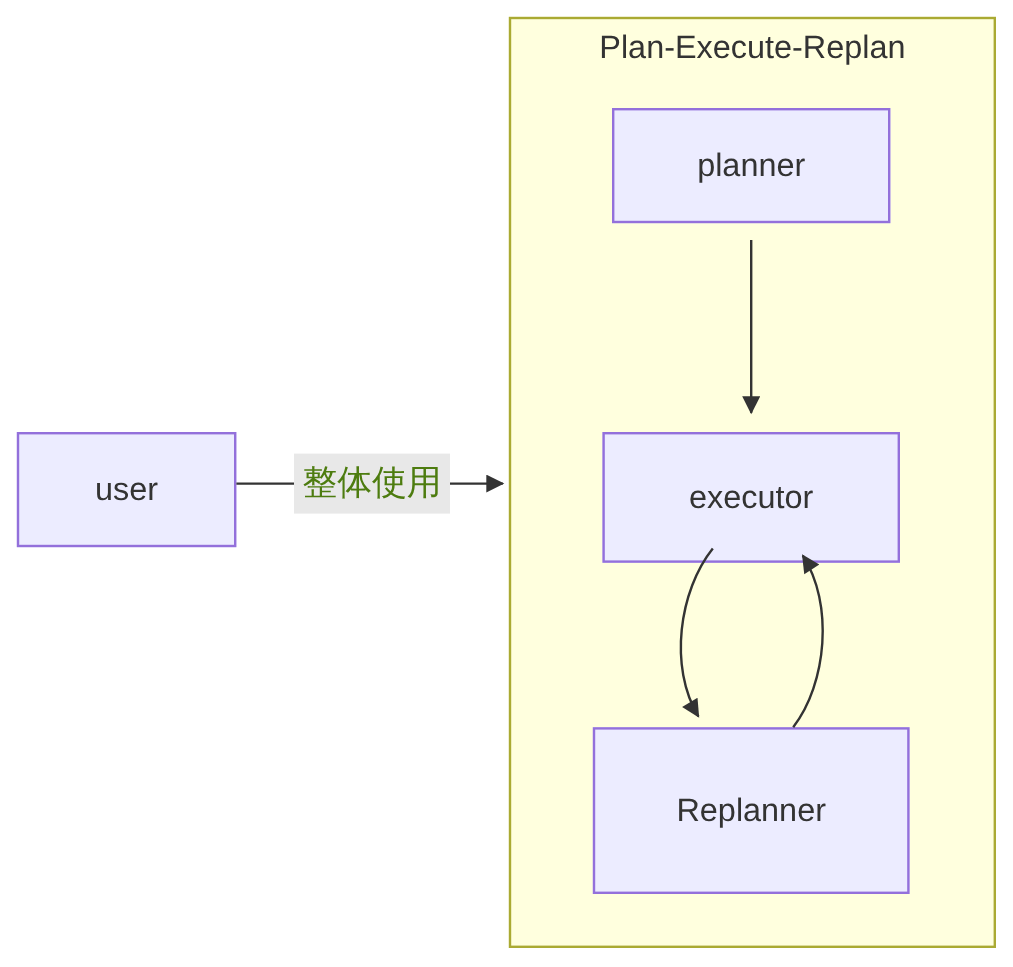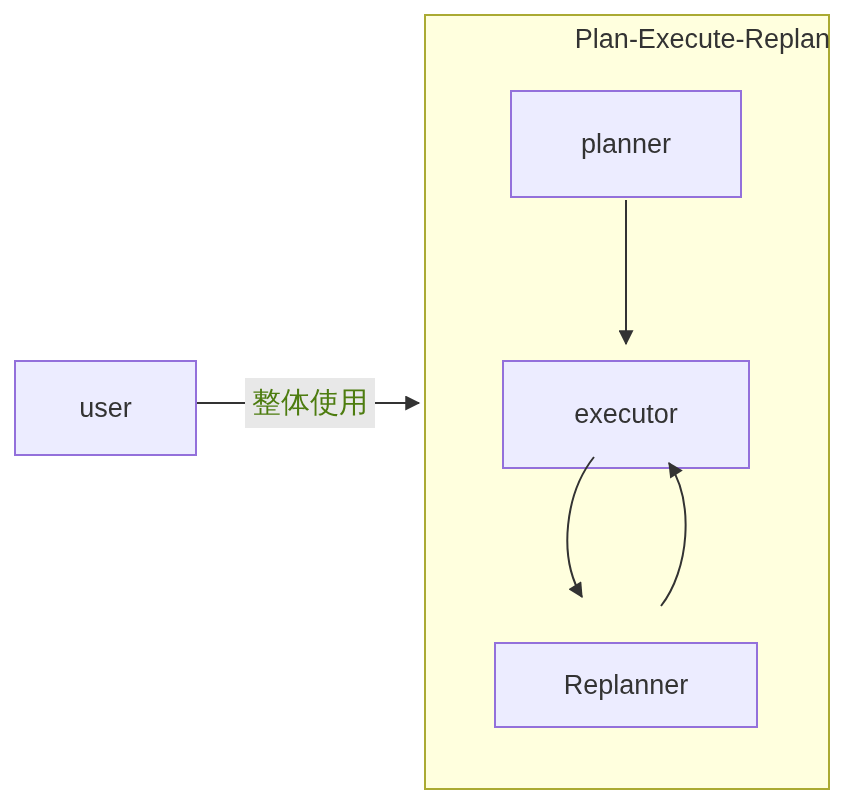--- a/index.html
+++ b/index.html
@@ -22,42 +22,42 @@
     height: 776px;
     background: #ffffde;
     border: 2px solid #aaaa33;
   }
 
   .subgraph-title {
     position: absolute;
     left: 424px;
     top: 24px;
     width: 406px;
-    text-align: right;
+    text-align: center;
     font-size: 27px;
     font-weight: 400;
     color: #333333;
   }
 
   .node {
     position: absolute;
     background: #ececff;
     border: 2px solid #9370db;
     color: #333333;
     font-size: 27px;
     display: flex;
     align-items: center;
     justify-content: center;
     z-index: 1;
   }
 
   .node-user      { left: 14px;  top: 360px; width: 183px; height: 96px; }
-  .node-planner   { left: 510px; top: 90px;  width: 232px; height: 108px; }
+  .node-planner   { left: 510px; top: 90px;  width: 232px; height: 96px; }
   .node-executor  { left: 502px; top: 348px; width: 248px; height: 109px; margin-top: 12px; }
-  .node-replanner { left: 494px; top: 606px; width: 264px; height: 86px; margin-top: 36px; }
+  .node-replanner { left: 494px; top: 606px; width: 264px; height: 139px; }
 
   .edges {
     position: absolute;
     left: 0; top: 0;
     width: 844px;
     height: 806px;
     z-index: 2;
     pointer-events: none;
   }
 

